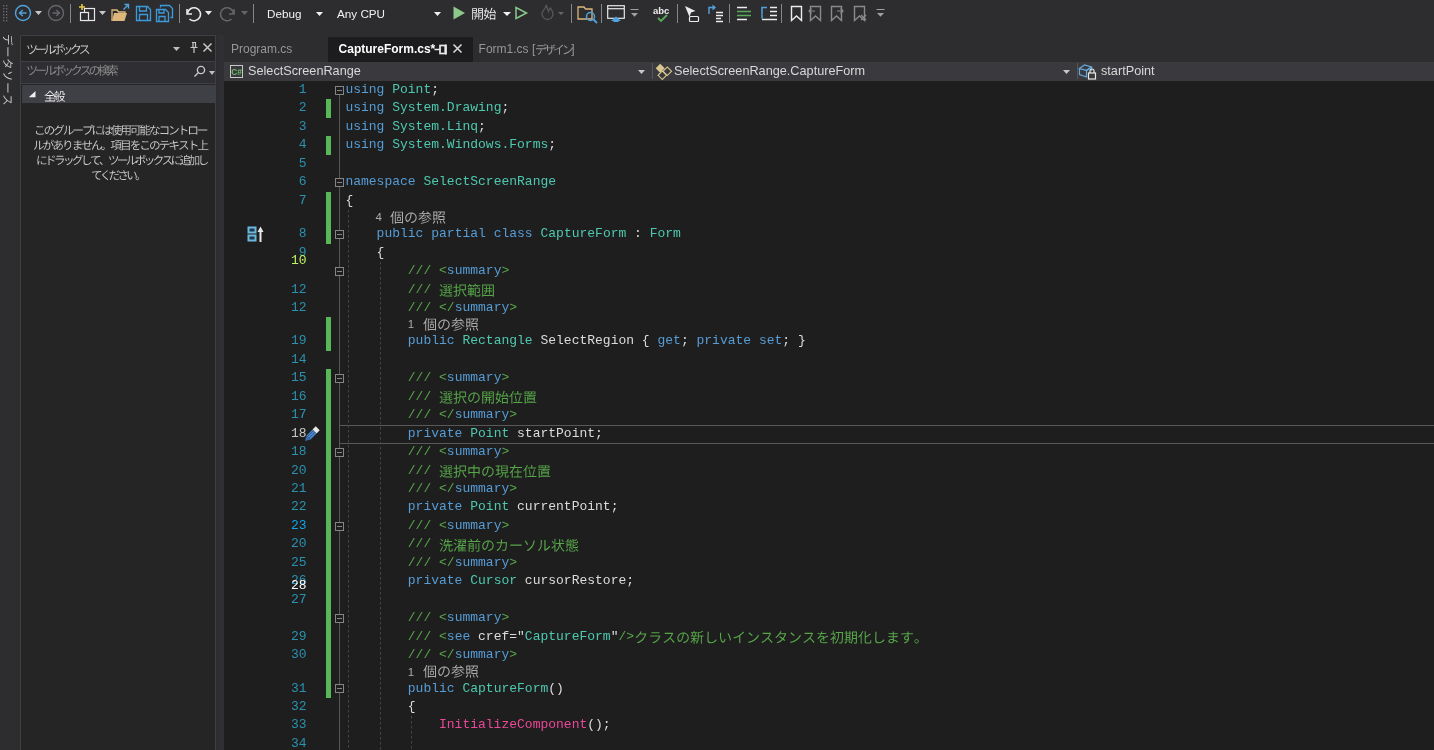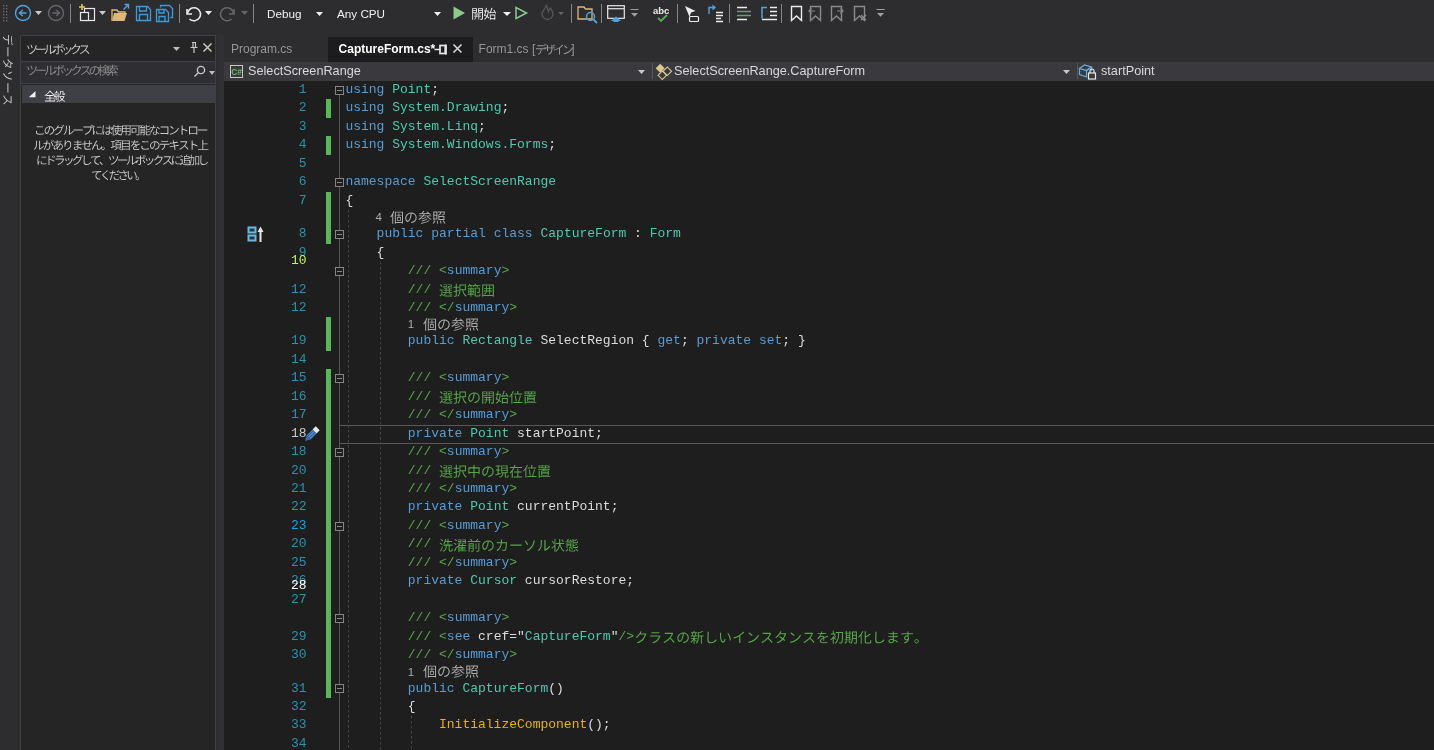--- a/index.html
+++ b/index.html
@@ -99,21 +99,21 @@
 <div class="code" style="top:498.45px">        <span style="color:#569CD6">private</span> <span style="color:#4EC9B0">Point</span> currentPoint;</div>
 <div class="code" style="top:516.90px">        <span style="color:#57A64A">/// &lt;</span><span style="color:#569CD6">summary</span><span style="color:#57A64A">&gt;</span></div>
 <div class="code" style="top:535.35px">        <span style="color:#57A64A">/// </span></div>
 <div class="code" style="top:553.80px">        <span style="color:#57A64A">/// &lt;/</span><span style="color:#569CD6">summary</span><span style="color:#57A64A">&gt;</span></div>
 <div class="code" style="top:572.25px">        <span style="color:#569CD6">private</span> <span style="color:#4EC9B0">Cursor</span> cursorRestore;</div>
 <div class="code" style="top:609.15px">        <span style="color:#57A64A">/// &lt;</span><span style="color:#569CD6">summary</span><span style="color:#57A64A">&gt;</span></div>
 <div class="code" style="top:627.60px">        <span style="color:#57A64A">/// &lt;</span><span style="color:#569CD6">see</span> cref="<span style="color:#4EC9B0">CaptureForm</span>"<span style="color:#57A64A">/&gt;</span></div>
 <div class="code" style="top:646.05px">        <span style="color:#57A64A">/// &lt;/</span><span style="color:#569CD6">summary</span><span style="color:#57A64A">&gt;</span></div>
 <div class="code" style="top:679.50px">        <span style="color:#569CD6">public</span> <span style="color:#4EC9B0">CaptureForm</span>()</div>
 <div class="code" style="top:697.95px">        {</div>
-<div class="code" style="top:716.40px">            <span style="color:#eab308">InitializeComponent</span>();</div>
+<div class="code" style="top:716.40px">            <span style="color:#ec4899">InitializeComponent</span>();</div>
 <div class="lens" style="left:375.4px;top:210.15px">4</div>
 <svg style="position:absolute;left:390.1px;top:210.0px;overflow:visible" width="56.0" height="16.5" viewBox="0 -12.60 56.00 16.52">
     <path d="M7.7 -4.8H10.1V-2.6H7.7ZM4.8 -10.9V1.1H5.8V0.3H12V1H13V-10.9ZM5.8 -0.7V-10H12V-0.7ZM6.9 -5.6V-1.8H10.9V-5.6H9.3V-7.1H11.5V-7.9H9.3V-9.5H8.5V-7.9H6.3V-7.1H8.5V-5.6ZM3.3 -11.7C2.6 -9.6 1.5 -7.5 0.2 -6.1C0.4 -5.8 0.7 -5.2 0.8 -5C1.3 -5.6 1.7 -6.2 2.2 -6.9V1.1H3.2V-8.7C3.6 -9.6 4 -10.5 4.3 -11.4Z M20.7 -9C20.5 -7.7 20.2 -6.4 19.9 -5.2C19.2 -2.8 18.4 -1.9 17.8 -1.9C17.1 -1.9 16.3 -2.7 16.3 -4.5C16.3 -6.4 18 -8.7 20.7 -9ZM21.8 -9C24.2 -8.8 25.6 -7.1 25.6 -4.9C25.6 -2.5 23.8 -1.2 22 -0.8C21.7 -0.7 21.3 -0.6 20.8 -0.6L21.5 0.4C24.8 0 26.7 -2 26.7 -4.9C26.7 -7.7 24.6 -10.1 21.4 -10.1C17.9 -10.1 15.2 -7.4 15.2 -4.4C15.2 -2 16.5 -0.6 17.7 -0.6C19 -0.6 20.1 -2.1 21 -5C21.4 -6.3 21.6 -7.7 21.8 -9Z M35.4 -5.6C34.5 -5 32.8 -4.4 31.5 -4C31.7 -3.8 32 -3.6 32.1 -3.4C33.5 -3.8 35.2 -4.4 36.2 -5.2ZM36.9 -4C35.7 -3.1 33.4 -2.3 31.4 -1.9C31.6 -1.7 31.9 -1.4 32 -1.2C34.1 -1.7 36.3 -2.5 37.7 -3.6ZM38.7 -2.4C37.2 -0.9 34 -0 30.6 0.3C30.8 0.6 31 0.9 31.1 1.2C34.7 0.7 37.9 -0.2 39.6 -2ZM28.7 -7.2V-6.3H32.2C31.1 -5.1 29.8 -4.2 28.3 -3.5C28.5 -3.3 28.9 -2.9 29 -2.7C30.8 -3.6 32.3 -4.7 33.5 -6.3H36.6C37.6 -4.8 39.3 -3.5 40.9 -2.8C41 -3 41.4 -3.4 41.6 -3.6C40.2 -4.1 38.7 -5.2 37.8 -6.3H41.3V-7.2H34.1C34.3 -7.6 34.5 -8.1 34.7 -8.5L39.1 -8.7C39.4 -8.3 39.8 -8 40 -7.7L40.9 -8.3C40.1 -9.2 38.6 -10.4 37.3 -11.2L36.5 -10.7C37 -10.3 37.5 -9.9 38.1 -9.5L32.8 -9.4C33.3 -10 33.8 -10.8 34.3 -11.4L33.1 -11.8C32.8 -11 32.2 -10.1 31.6 -9.4L29.3 -9.3L29.4 -8.4L33.6 -8.5C33.4 -8 33.1 -7.6 32.9 -7.2Z M49.4 -5.7H53.5V-3.6H49.4ZM48.4 -6.6V-2.7H54.5V-6.6ZM46.8 -1.8C46.9 -0.8 47 0.4 47.1 1.1L48.1 0.9C48.1 0.2 47.9 -1 47.7 -1.8ZM49.8 -1.8C50.1 -0.9 50.5 0.3 50.6 1L51.6 0.8C51.5 0.1 51.1 -1.1 50.7 -2ZM52.6 -1.9C53.3 -0.9 54.1 0.4 54.4 1.1L55.4 0.7C55 -0.1 54.2 -1.3 53.6 -2.3ZM44.4 -2.2C44 -1.1 43.2 0 42.6 0.7L43.6 1.2C44.3 0.4 45 -0.8 45.4 -1.9ZM44.3 -10.2H46.4V-7.8H44.3ZM44.3 -4.1V-6.8H46.4V-4.1ZM43.3 -11.2V-2.4H44.3V-3.1H47.4V-11.2ZM48 -11.2V-10.2H50.3C50 -8.9 49.4 -8.1 47.5 -7.5C47.8 -7.4 48 -7 48.1 -6.8C50.3 -7.4 51.1 -8.6 51.4 -10.2H53.9C53.8 -8.9 53.7 -8.4 53.5 -8.2C53.4 -8.1 53.3 -8.1 53.1 -8.1C52.9 -8.1 52.3 -8.1 51.7 -8.1C51.8 -7.9 51.9 -7.5 51.9 -7.3C52.6 -7.2 53.2 -7.2 53.5 -7.3C53.9 -7.3 54.1 -7.4 54.3 -7.6C54.6 -7.9 54.8 -8.7 54.9 -10.8C54.9 -10.9 54.9 -11.2 54.9 -11.2Z" fill="#ABABAB"></path>
   </svg>
 <div class="lens" style="left:407.8px;top:317.40px">1</div>
 <svg style="position:absolute;left:422.5px;top:317.3px;overflow:visible" width="56.0" height="16.5" viewBox="0 -12.60 56.00 16.52">
     <path d="M7.7 -4.8H10.1V-2.6H7.7ZM4.8 -10.9V1.1H5.8V0.3H12V1H13V-10.9ZM5.8 -0.7V-10H12V-0.7ZM6.9 -5.6V-1.8H10.9V-5.6H9.3V-7.1H11.5V-7.9H9.3V-9.5H8.5V-7.9H6.3V-7.1H8.5V-5.6ZM3.3 -11.7C2.6 -9.6 1.5 -7.5 0.2 -6.1C0.4 -5.8 0.7 -5.2 0.8 -5C1.3 -5.6 1.7 -6.2 2.2 -6.9V1.1H3.2V-8.7C3.6 -9.6 4 -10.5 4.3 -11.4Z M20.7 -9C20.5 -7.7 20.2 -6.4 19.9 -5.2C19.2 -2.8 18.4 -1.9 17.8 -1.9C17.1 -1.9 16.3 -2.7 16.3 -4.5C16.3 -6.4 18 -8.7 20.7 -9ZM21.8 -9C24.2 -8.8 25.6 -7.1 25.6 -4.9C25.6 -2.5 23.8 -1.2 22 -0.8C21.7 -0.7 21.3 -0.6 20.8 -0.6L21.5 0.4C24.8 0 26.7 -2 26.7 -4.9C26.7 -7.7 24.6 -10.1 21.4 -10.1C17.9 -10.1 15.2 -7.4 15.2 -4.4C15.2 -2 16.5 -0.6 17.7 -0.6C19 -0.6 20.1 -2.1 21 -5C21.4 -6.3 21.6 -7.7 21.8 -9Z M35.4 -5.6C34.5 -5 32.8 -4.4 31.5 -4C31.7 -3.8 32 -3.6 32.1 -3.4C33.5 -3.8 35.2 -4.4 36.2 -5.2ZM36.9 -4C35.7 -3.1 33.4 -2.3 31.4 -1.9C31.6 -1.7 31.9 -1.4 32 -1.2C34.1 -1.7 36.3 -2.5 37.7 -3.6ZM38.7 -2.4C37.2 -0.9 34 -0 30.6 0.3C30.8 0.6 31 0.9 31.1 1.2C34.7 0.7 37.9 -0.2 39.6 -2ZM28.7 -7.2V-6.3H32.2C31.1 -5.1 29.8 -4.2 28.3 -3.5C28.5 -3.3 28.9 -2.9 29 -2.7C30.8 -3.6 32.3 -4.7 33.5 -6.3H36.6C37.6 -4.8 39.3 -3.5 40.9 -2.8C41 -3 41.4 -3.4 41.6 -3.6C40.2 -4.1 38.7 -5.2 37.8 -6.3H41.3V-7.2H34.1C34.3 -7.6 34.5 -8.1 34.7 -8.5L39.1 -8.7C39.4 -8.3 39.8 -8 40 -7.7L40.9 -8.3C40.1 -9.2 38.6 -10.4 37.3 -11.2L36.5 -10.7C37 -10.3 37.5 -9.9 38.1 -9.5L32.8 -9.4C33.3 -10 33.8 -10.8 34.3 -11.4L33.1 -11.8C32.8 -11 32.2 -10.1 31.6 -9.4L29.3 -9.3L29.4 -8.4L33.6 -8.5C33.4 -8 33.1 -7.6 32.9 -7.2Z M49.4 -5.7H53.5V-3.6H49.4ZM48.4 -6.6V-2.7H54.5V-6.6ZM46.8 -1.8C46.9 -0.8 47 0.4 47.1 1.1L48.1 0.9C48.1 0.2 47.9 -1 47.7 -1.8ZM49.8 -1.8C50.1 -0.9 50.5 0.3 50.6 1L51.6 0.8C51.5 0.1 51.1 -1.1 50.7 -2ZM52.6 -1.9C53.3 -0.9 54.1 0.4 54.4 1.1L55.4 0.7C55 -0.1 54.2 -1.3 53.6 -2.3ZM44.4 -2.2C44 -1.1 43.2 0 42.6 0.7L43.6 1.2C44.3 0.4 45 -0.8 45.4 -1.9ZM44.3 -10.2H46.4V-7.8H44.3ZM44.3 -4.1V-6.8H46.4V-4.1ZM43.3 -11.2V-2.4H44.3V-3.1H47.4V-11.2ZM48 -11.2V-10.2H50.3C50 -8.9 49.4 -8.1 47.5 -7.5C47.8 -7.4 48 -7 48.1 -6.8C50.3 -7.4 51.1 -8.6 51.4 -10.2H53.9C53.8 -8.9 53.7 -8.4 53.5 -8.2C53.4 -8.1 53.3 -8.1 53.1 -8.1C52.9 -8.1 52.3 -8.1 51.7 -8.1C51.8 -7.9 51.9 -7.5 51.9 -7.3C52.6 -7.2 53.2 -7.2 53.5 -7.3C53.9 -7.3 54.1 -7.4 54.3 -7.6C54.6 -7.9 54.8 -8.7 54.9 -10.8C54.9 -10.9 54.9 -11.2 54.9 -11.2Z" fill="#ABABAB"></path>
   </svg>
 <div class="lens" style="left:407.8px;top:664.50px">1</div>
 <svg style="position:absolute;left:422.5px;top:664.4px;overflow:visible" width="56.0" height="16.5" viewBox="0 -12.60 56.00 16.52">

